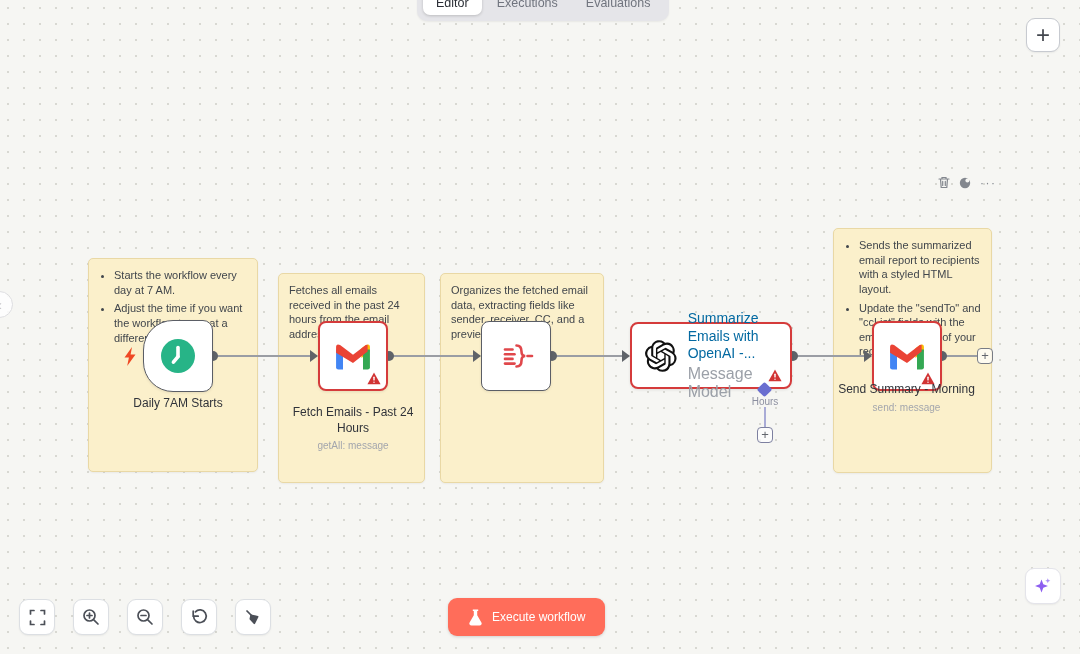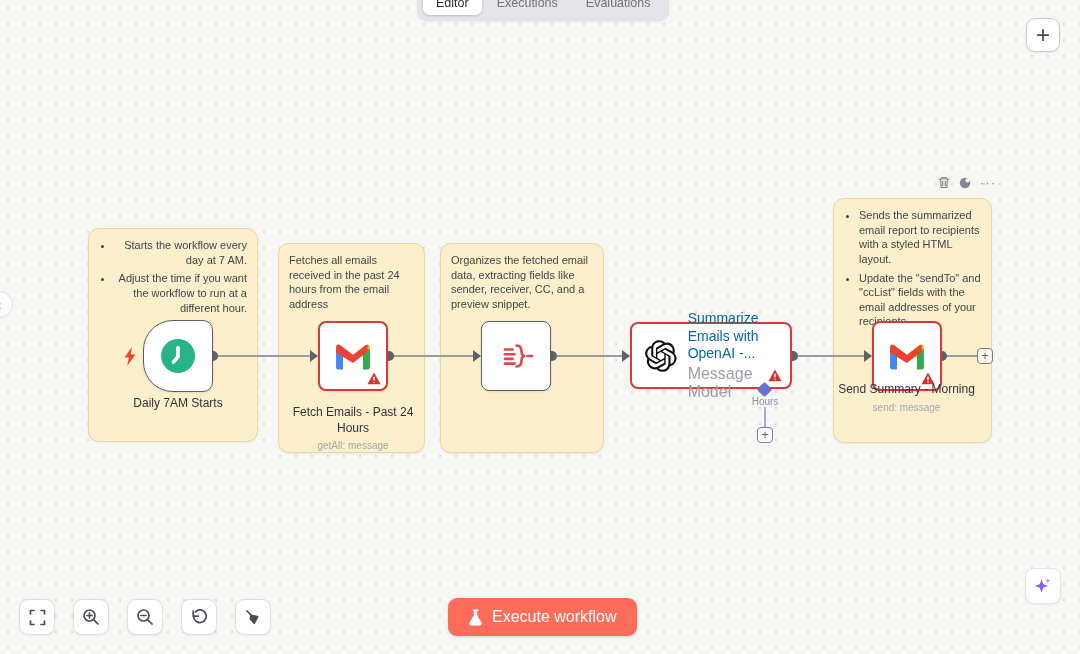--- a/index.html
+++ b/index.html
@@ -30,27 +30,28 @@
     border:1px solid #dcdfe3; border-radius:9px;
     display:flex; align-items:center; justify-content:center;
     box-shadow:0 1px 2px rgba(0,0,0,.06); color:#4b4f57;
   }
   .add-node-btn { left:1026px; top:18px; width:34px; height:34px; border-color:#c7cad0; font-size:24px; font-weight:300; color:#43474e; line-height:0; }
   .ai-btn { left:1025px; top:568px; border-color:#e4e4ea; }
   .pan-chip { position:absolute; left:-14px; top:291px; width:27px; height:27px; border-radius:50%; background:#fff; border:1px solid #d9d9dd; color:#bcbcc2; display:flex; align-items:center; justify-content:center; font-size:14px; opacity:.85; }
 
   
   .sticky {
-    position:absolute; background:#fbf0cb; border:1px solid #e9d8a5; border-radius:11px;
+    position:absolute; background:#fbf0cb; border:1px solid #e9d8a5; border-radius:5px;
     padding:9px 10px 8px 10px; font-size:11px; line-height:1.33; color:#41464c;
     box-shadow:0 1px 2px rgba(0,0,0,.05);
+    margin-top:30px;
   }
   .sticky ul { margin:0; padding-left:15px; }
   .sticky li { margin-bottom:4px; }
-  .s1 { left:88px;  top:228px; width:170px; height:214px;text-align:right; }
+  .s1 { left:88px;  top:228px; width:170px; height:214px; }
   .s2 { left:278px; top:243px; width:147px; height:210px; }
   .s3 { left:440px; top:243px; width:164px; height:210px; }
   .s4 { left:833px; top:198px; width:159px; height:245px; }
 
   .sticky-controls { position:absolute; left:938px; top:176px; display:flex; gap:9px; align-items:center; color:#83878e; }
   .sticky-controls .ctl { display:flex; align-items:center; justify-content:center; }
   .more-dots { font-size:12px; letter-spacing:1.5px; color:#83878e; line-height:10px; }
 
   
   .conn { position:absolute; height:2px; background:#9a9da4; top:355px; }
@@ -90,21 +91,21 @@
   .tools-vline { position:absolute; left:764px; top:407px; width:1.6px; height:21px; background:#a9abd6; }
   .plus-box { position:absolute; width:16px; height:16px; border:1.5px solid #787c85; border-radius:4px; background:rgba(255,255,255,.7);
     color:#63676f; font-size:13px; font-weight:400; line-height:0; display:flex; align-items:center; justify-content:center; }
   .tools-plus { left:757px; top:427px; border-color:#7d80a0; }
   .end-plus { left:977px; top:348px; }
 
   
   .execute-btn {
     position:absolute; left:448px; top:598px; height:38px;
     background:#ff6d5a; color:#fff; border:none; border-radius:9px;
-    font-family:inherit; font-size:16px; font-weight:500;
+    font-family:inherit; font-size:12px; font-weight:500;
     display:flex; align-items:center; gap:9px; padding:0 20px;
     box-shadow:0 1px 3px rgba(0,0,0,.15); cursor:pointer;
   }
   svg { display:block; }
 </style>
 </head>
 <body>
 
 <div class="canvas">
 

